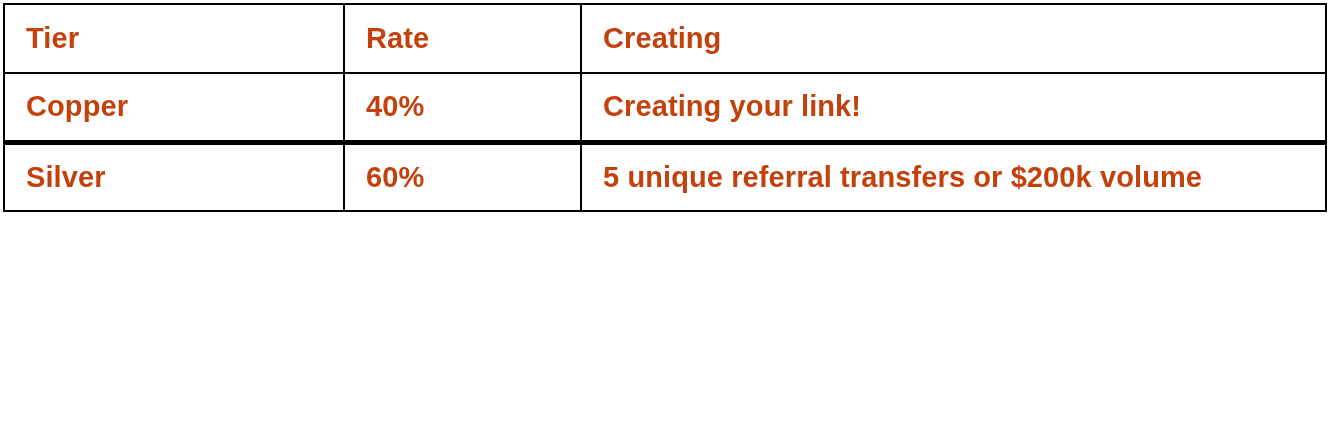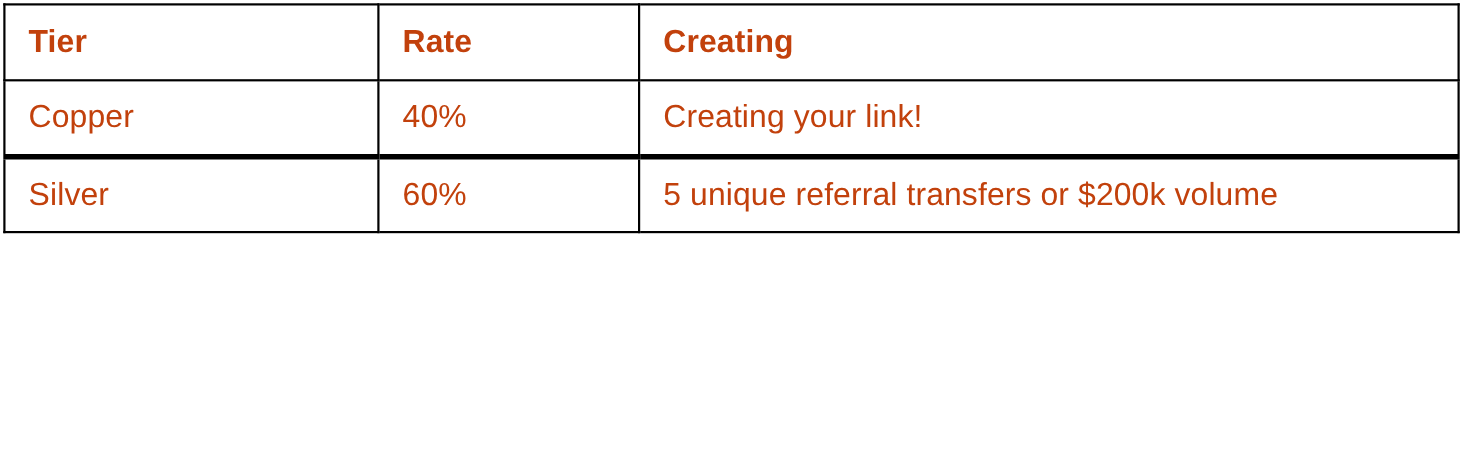--- a/index.html
+++ b/index.html
@@ -49,21 +49,21 @@
     white-space: nowrap;
     overflow: hidden;
     box-sizing: border-box;
   }
 
   table.tier-table th {
     font-weight: bold;
   }
 
   table.tier-table td {
-    font-weight: normal;
+    font-weight: bold;
   }
 
   
   table.tier-table tr.thick-top > td {
     border-top-width: 5px;
     margin-left: 17px;
   }
 </style>
 </head>
 <body>

